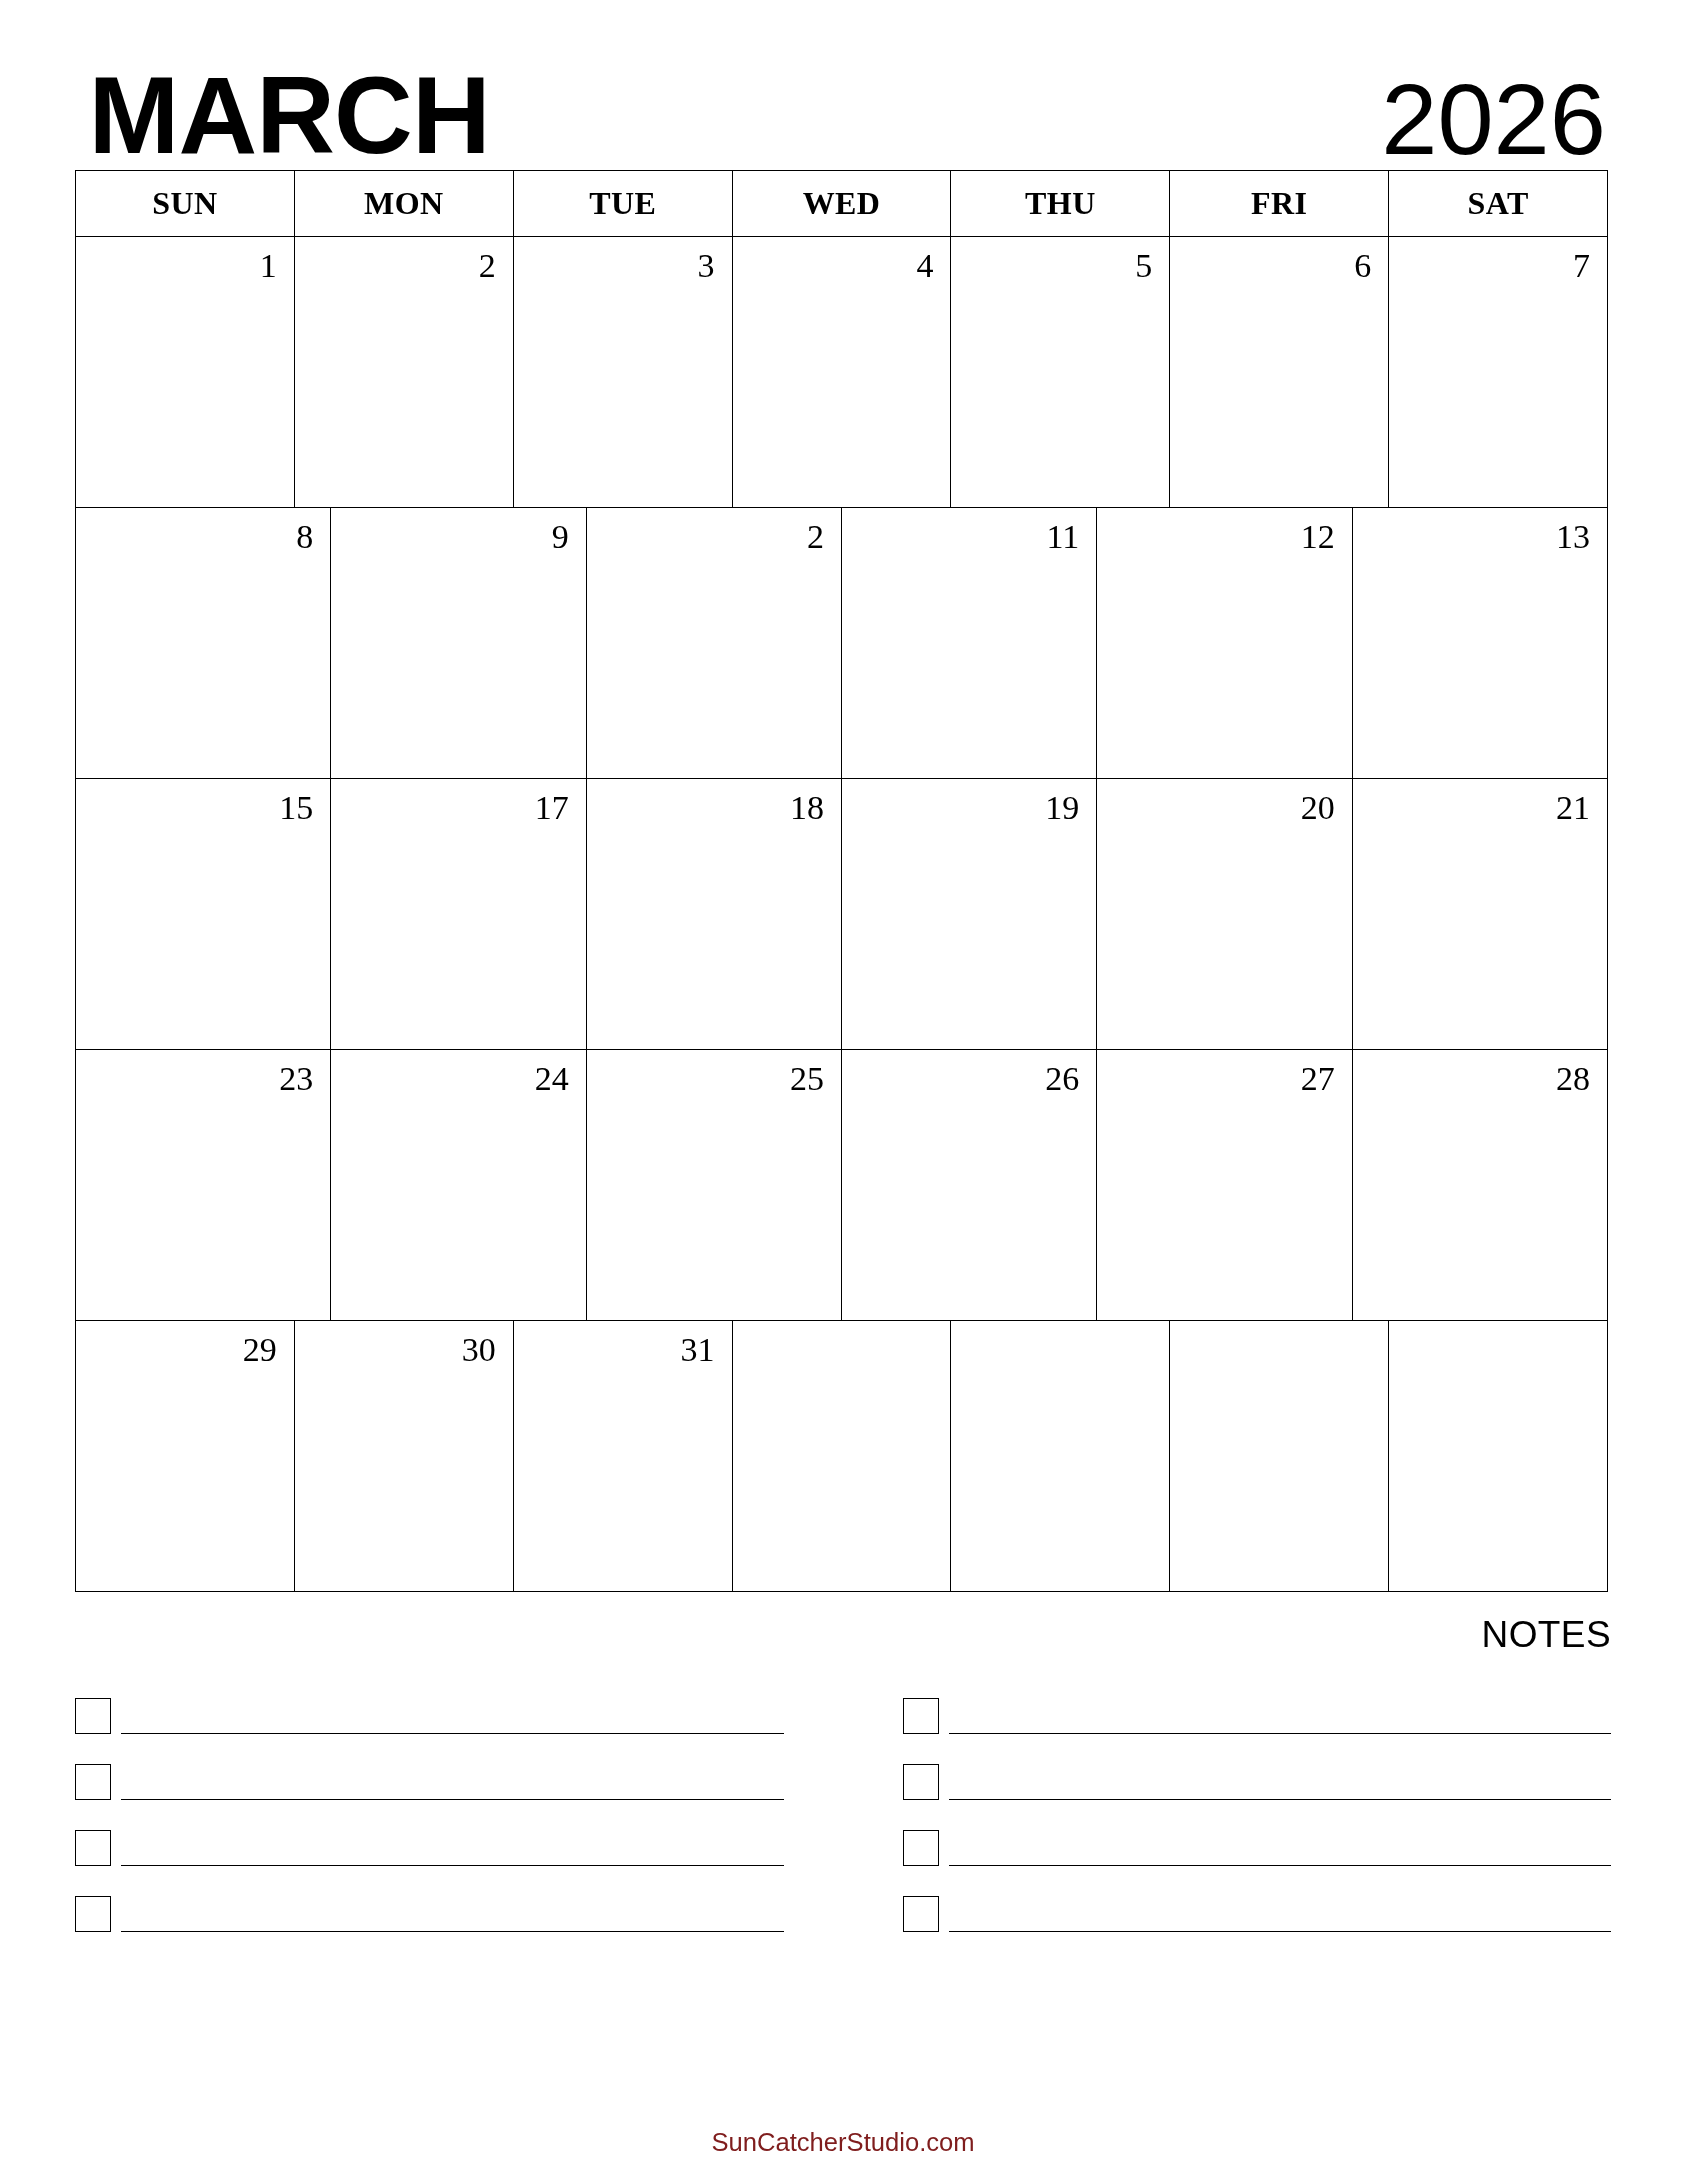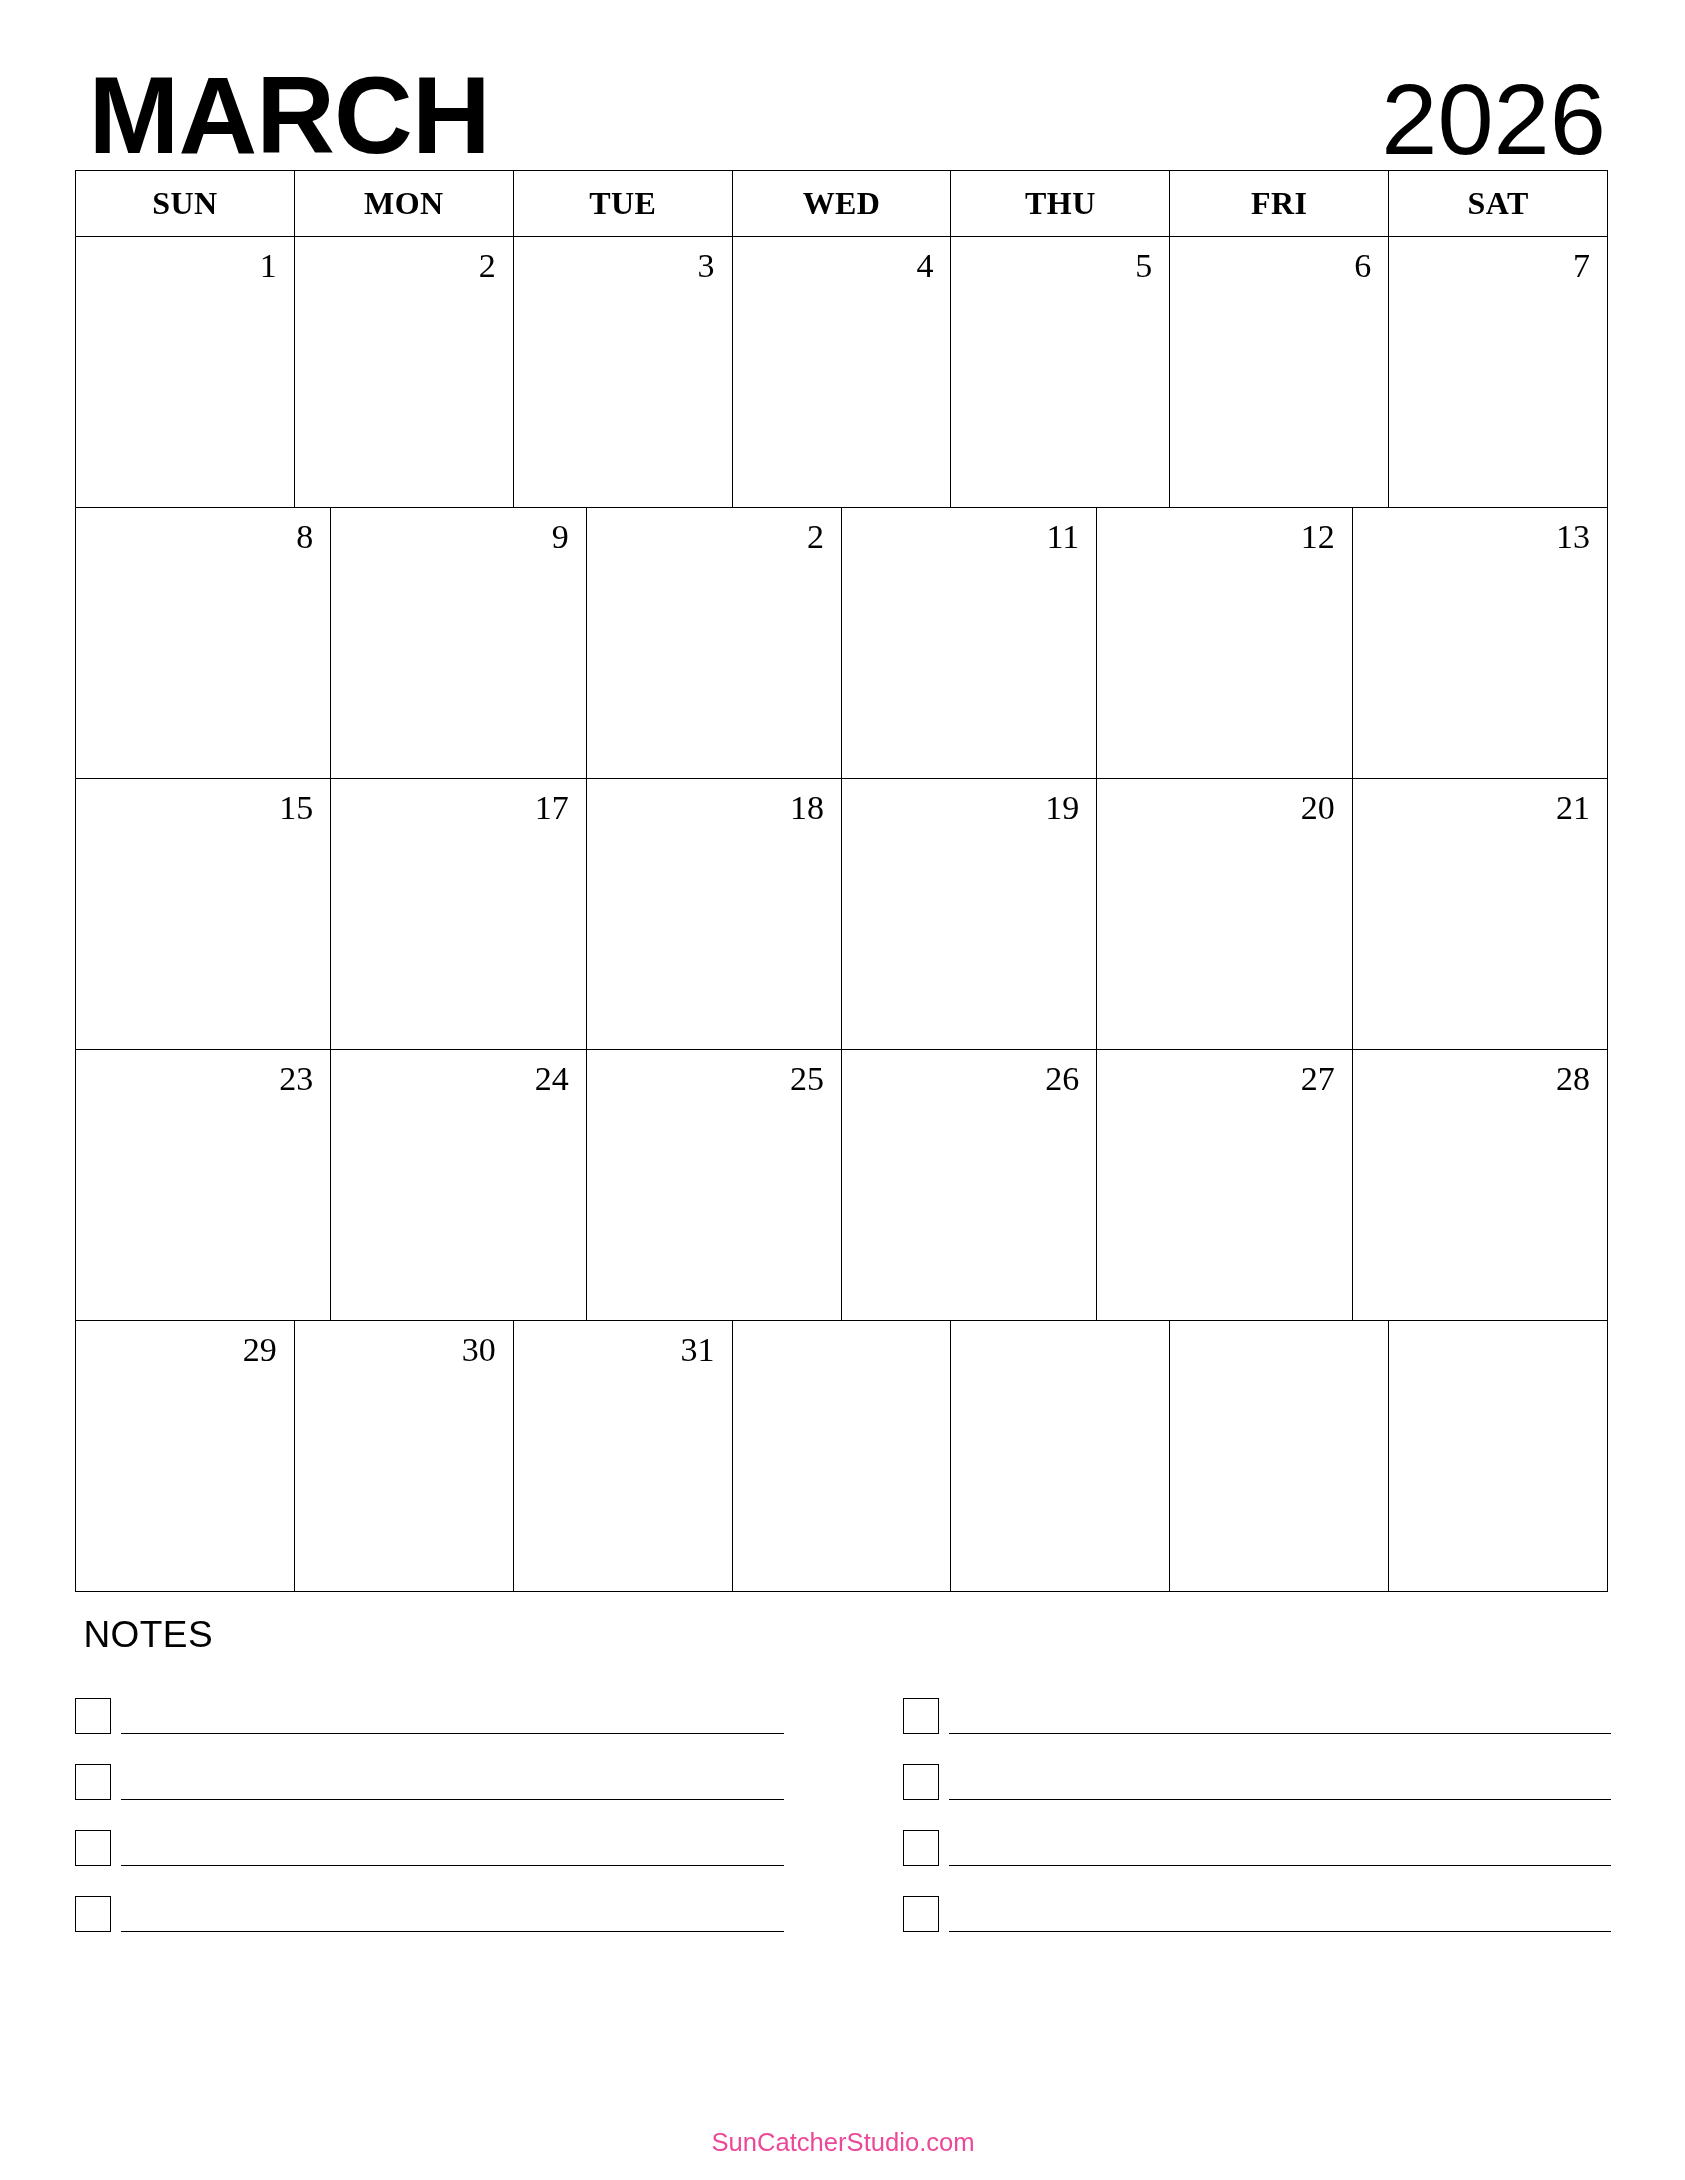--- a/index.html
+++ b/index.html
@@ -85,20 +85,21 @@
     top: 10.2px;
     right: 17px;
     font-size: 34px;
     font-weight: 400;
     line-height: 1.1;
   }
 
   
   .notes-section {
     margin-top: 22px;
+    text-align: right;
   }
   .notes-title {
     font-size: 37px;
     font-weight: 400;
     letter-spacing: 0.4px;
     margin-left: 8.5px;
   }
   .notes-cols {
     display: flex;
     gap: 119px;
@@ -130,21 +131,21 @@
   }
 
   
   .footer {
     position: absolute;
     left: 0;
     right: 0;
     bottom: 24px;
     text-align: center;
     font-size: 25.6px;
-    color: #ec4899;
+    color: #7f1d1d;
   }
 </style>
 </head>
 <body>
 
 <div class="page">
 
   <div class="title-row">
     <div class="month-name">MARCH</div>
     <div class="year-name">2026</div>

